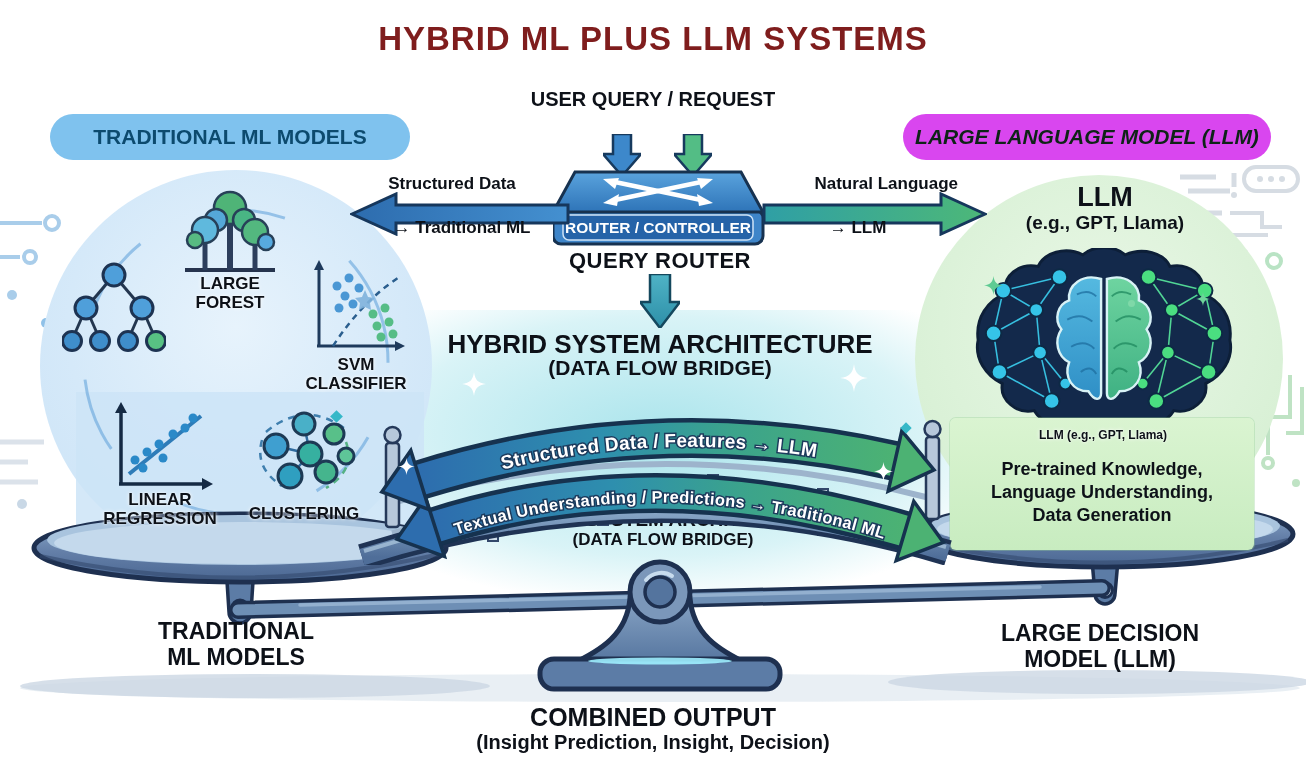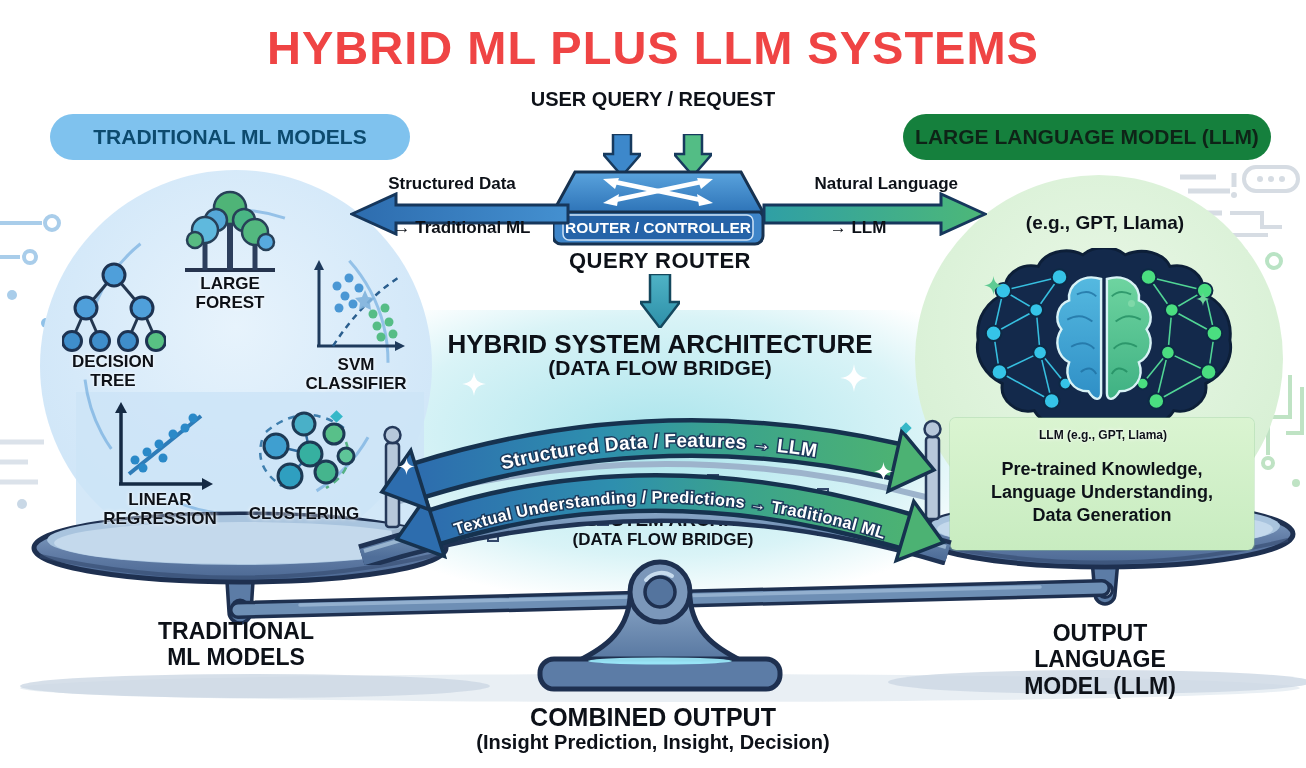--- a/index.html
+++ b/index.html
@@ -4,26 +4,26 @@
 <style>
   html,body{margin:0;padding:0;background:#fff;}
   #root{position:relative;width:1306px;height:768px;background:#ffffff;overflow:hidden;
         font-family:"Liberation Sans",sans-serif;color:#0d1118;}
   .abs{position:absolute;}
   .ctr{text-align:center;}
   .halo{text-shadow:0 0 4px rgba(255,255,255,.85),0 0 2px rgba(255,255,255,.7);}
   
   .z0{z-index:0}.z1{z-index:1}.z2{z-index:2}.z3{z-index:3}.z4{z-index:4}.z5{z-index:5}
   
-  .title{left:0;right:0;top:20px;font-size:47px;letter-spacing:1px;color:#ef4444;font-weight:800;}
+  .title{left:0;right:0;top:20px;font-size:33px;letter-spacing:1px;color:#7f1d1d;font-weight:800;}
   
   .pill{height:46px;border-radius:24px;display:flex;align-items:center;justify-content:center;
         font-size:21px;font-weight:800;color:#0c4a6e;}
   .pill-left{left:50px;top:114px;width:360px;background:#7fc2ee;}
-  .pill-right{left:903px;top:114px;width:368px;background:#15803d;color:#0e2417;}
+  .pill-right{left:903px;top:114px;width:368px;background:#d946ef;color:#0e2417;font-style:italic;}
   
   .circle-ml{left:40px;top:170px;width:392px;height:392px;border-radius:50%;
       background:radial-gradient(circle at 50% 40%, #e7f3fc 0%, #d5e9f9 55%, #c9e2f6 100%);}
   .circle-llm{left:915px;top:175px;width:368px;height:368px;border-radius:50%;
       background:radial-gradient(circle at 50% 40%, #e9f7e6 0%, #dcf2d9 55%, #d2edcf 100%);}
   .mid-glow{left:320px;top:310px;width:680px;height:280px;
       background:radial-gradient(ellipse at 50% 45%, rgba(166,227,235,.95) 0%, rgba(186,234,240,.55) 55%, rgba(200,240,244,0) 78%);}
   .panel-ml{left:76px;top:392px;width:348px;height:150px;background:rgba(205,228,247,.85);}
   .panel-llm{left:950px;top:418px;width:304px;height:132px;border-radius:6px;
       background:linear-gradient(#daf4d1,#c8ecc0);box-shadow:0 0 0 1px rgba(150,205,150,.35);}
@@ -177,24 +177,20 @@
     <line x1="80" y1="46" x2="66" y2="78" stroke="#23364f" stroke-width="3"></line>
     <line x1="80" y1="46" x2="94" y2="78" stroke="#23364f" stroke-width="3"></line>
     <circle cx="52" cy="13" r="11" fill="#4f9fda" stroke="#1d3352" stroke-width="3"></circle>
     <circle cx="24" cy="46" r="11" fill="#4f9fda" stroke="#1d3352" stroke-width="3"></circle>
     <circle cx="80" cy="46" r="11" fill="#4f9fda" stroke="#1d3352" stroke-width="3"></circle>
     <circle cx="10" cy="79" r="9.5" fill="#3f8ecb" stroke="#1d3352" stroke-width="3"></circle>
     <circle cx="38" cy="79" r="9.5" fill="#3f8ecb" stroke="#1d3352" stroke-width="3"></circle>
     <circle cx="66" cy="79" r="9.5" fill="#3f8ecb" stroke="#1d3352" stroke-width="3"></circle>
     <circle cx="94" cy="79" r="9.5" fill="#58c183" stroke="#1d3352" stroke-width="3"></circle>
   </svg>
-  <div class="abs z3 ctr lbl small-cap halo" style="left:53px;top:352px;width:120px">
-    <div>DECISION</div>
-    <div>TREE</div>
-  </div>
 
   <svg class="abs z3" style="left:305px;top:258px" width="102" height="100" viewBox="0 0 102 100">
     <line x1="14" y1="8" x2="14" y2="88" stroke="#1e3a5c" stroke-width="3"></line>
     <polygon points="14,2 9,12 19,12" fill="#1e3a5c"></polygon>
     <line x1="12" y1="88" x2="94" y2="88" stroke="#1e3a5c" stroke-width="3"></line>
     <polygon points="100,88 90,83 90,93" fill="#1e3a5c"></polygon>
     <path d="M 28 88 Q 58 42 96 18" fill="none" stroke="#2a5e8e" stroke-width="2.5" stroke-dasharray="6 5"></path>
     <circle cx="32" cy="28" r="4.5" fill="#4a97d4"></circle>
       <circle cx="44" cy="20" r="4.5" fill="#4a97d4"></circle>
     <circle cx="40" cy="38" r="4.5" fill="#4a97d4"></circle>
@@ -246,20 +242,21 @@
     <circle cx="86" cy="36" r="10" fill="#58c089" stroke="#1d3a55" stroke-width="3"></circle>
     <circle cx="62" cy="56" r="12" fill="#36b0a0" stroke="#1d3a55" stroke-width="3"></circle>
     <circle cx="42" cy="78" r="12" fill="#2f9fc0" stroke="#1d3a55" stroke-width="3"></circle>
     <circle cx="78" cy="74" r="11" fill="#45b58d" stroke="#1d3a55" stroke-width="3"></circle>
     <circle cx="98" cy="58" r="8" fill="#5ec598" stroke="#1d3a55" stroke-width="3"></circle>
   </svg>
   <div class="abs z3 ctr lbl small-cap halo" style="left:238px;top:504px;width:132px">
     <div>CLUSTERING</div>
   </div>
 
+  <div class="abs z3 ctr llm-t1">LLM</div>
   <div class="abs z3 ctr llm-t2">(e.g., GPT, Llama)</div>
 
   <svg class="abs z3" style="left:958px;top:248px" width="292" height="184" viewBox="0 0 300 190">
     <defs>
       <linearGradient id="brainL" x1="0" y1="0" x2="0" y2="1">
         <stop offset="0%" stop-color="#55b9e0"></stop>
           <stop offset="100%" stop-color="#2f8fc6"></stop>
       </linearGradient>
       <linearGradient id="brainR" x1="0" y1="0" x2="0" y2="1">
         <stop offset="0%" stop-color="#6ed4a0"></stop>
@@ -502,20 +499,20 @@
   </svg>
 
   <div class="abs z5 ctr hy-head1">HYBRID SYSTEM ARCHITECTURE</div>
   <div class="abs z5 ctr hy-head2">(DATA FLOW BRIDGE)</div>
 
   <div class="abs z5 ctr scale-lbl" style="left:136px;top:618px;width:200px">
     <div>TRADITIONAL</div>
     <div>ML MODELS</div>
   </div>
   <div class="abs z5 ctr scale-lbl" style="left:985px;top:620px;width:230px">
-    <div>OUTPUT LANGUAGE</div>
+    <div>LARGE DECISION</div>
     <div>MODEL (LLM)</div>
   </div>
 
   <div class="abs z5 ctr out1">COMBINED OUTPUT</div>
   <div class="abs z5 ctr out2">(Insight Prediction, Insight, Decision)</div>
 
 </div>
 
 </body></html>

